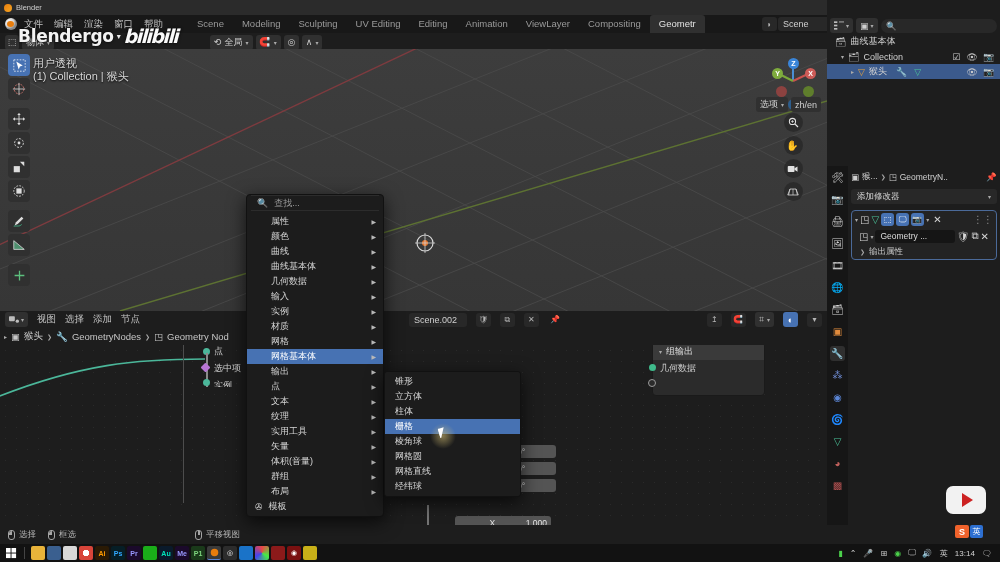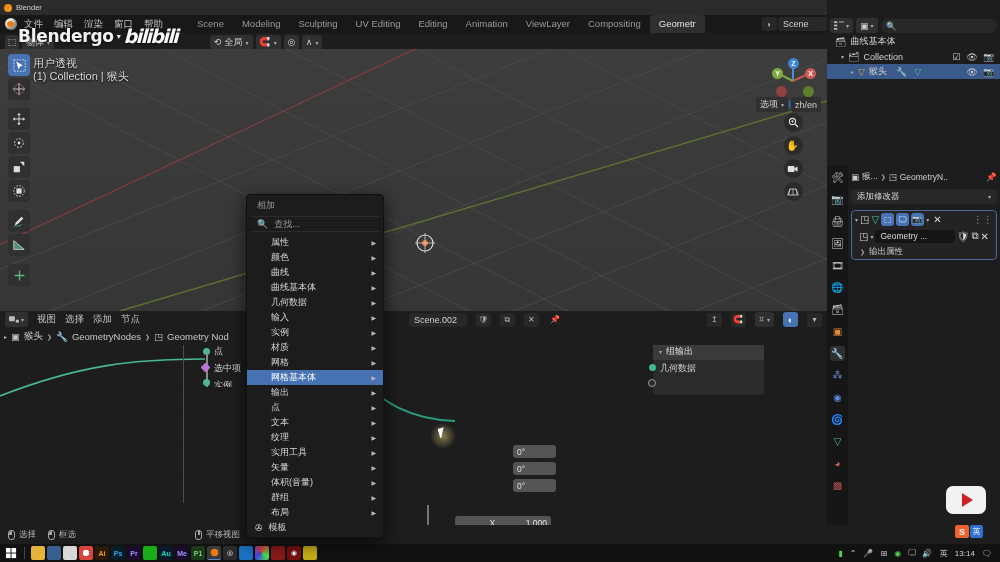--- a/index.html
+++ b/index.html
@@ -634,21 +634,20 @@
               <span class="chev">❯</span>
               <span>输出属性</span>
             </div>
           </div>
         </div>
       </div>
     </div>
   </div>
 
   <div class="addmenu">
-    <div class="am-title">相加</div>
     <div class="am-search">
       <span>🔍</span>
       <span>查找...</span>
     </div>
     <div class="am-item">
         <span>属性</span>
         <span class="arr">▶</span>
       </div>
     <div class="am-item">
         <span>颜色</span>
@@ -721,20 +720,30 @@
     <div class="am-item">
         <span>布局</span>
         <span class="arr">▶</span>
       </div>
     <div class="am-item" style="padding-left:8px;gap:6px">
       <span>✇</span>
       <span>模板</span>
     </div>
   </div>
 
+  <div class="submenu">
+    <div class="sm-item">锥形</div>
+    <div class="sm-item">立方体</div>
+    <div class="sm-item">柱体</div>
+    <div class="sm-item hl">栅格</div>
+    <div class="sm-item">棱角球</div>
+    <div class="sm-item">网格圆</div>
+    <div class="sm-item">网格直线</div>
+    <div class="sm-item">经纬球</div>
+  </div>
 
   <div class="cursor"></div>
 
   <div class="ytb"></div>
 
   <div class="statusbar">
     <div class="sb-item">
       <span class="mouse l"></span>
       <span>选择</span>
     </div>

